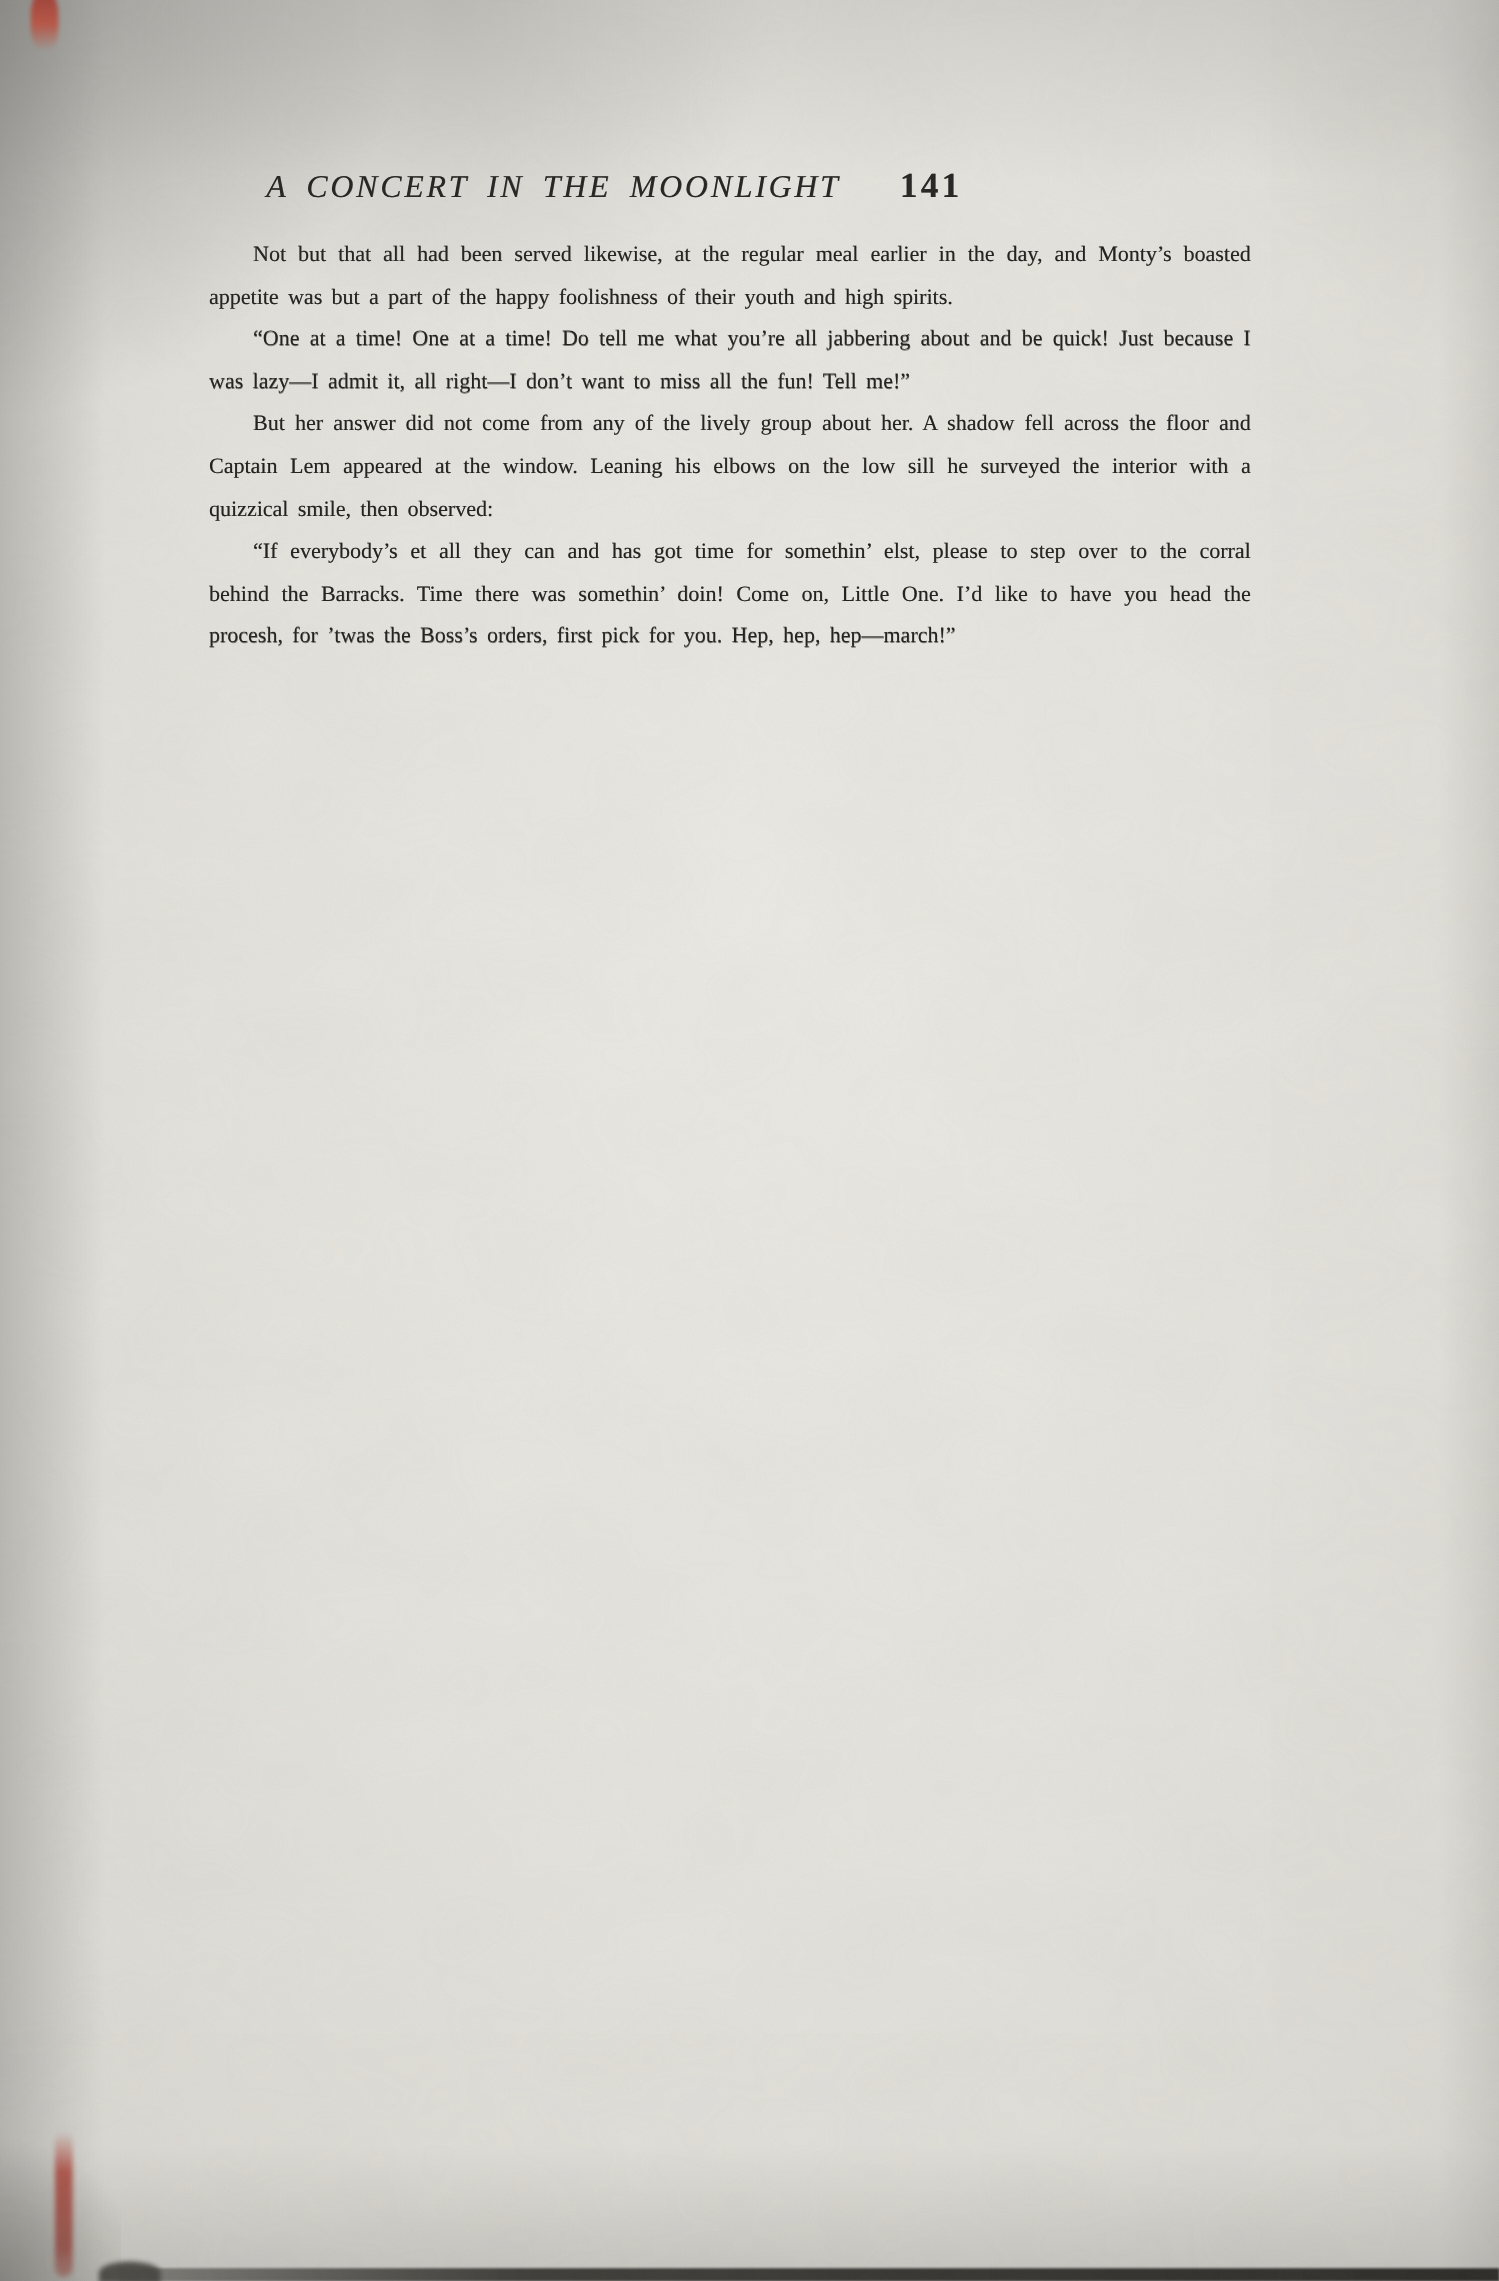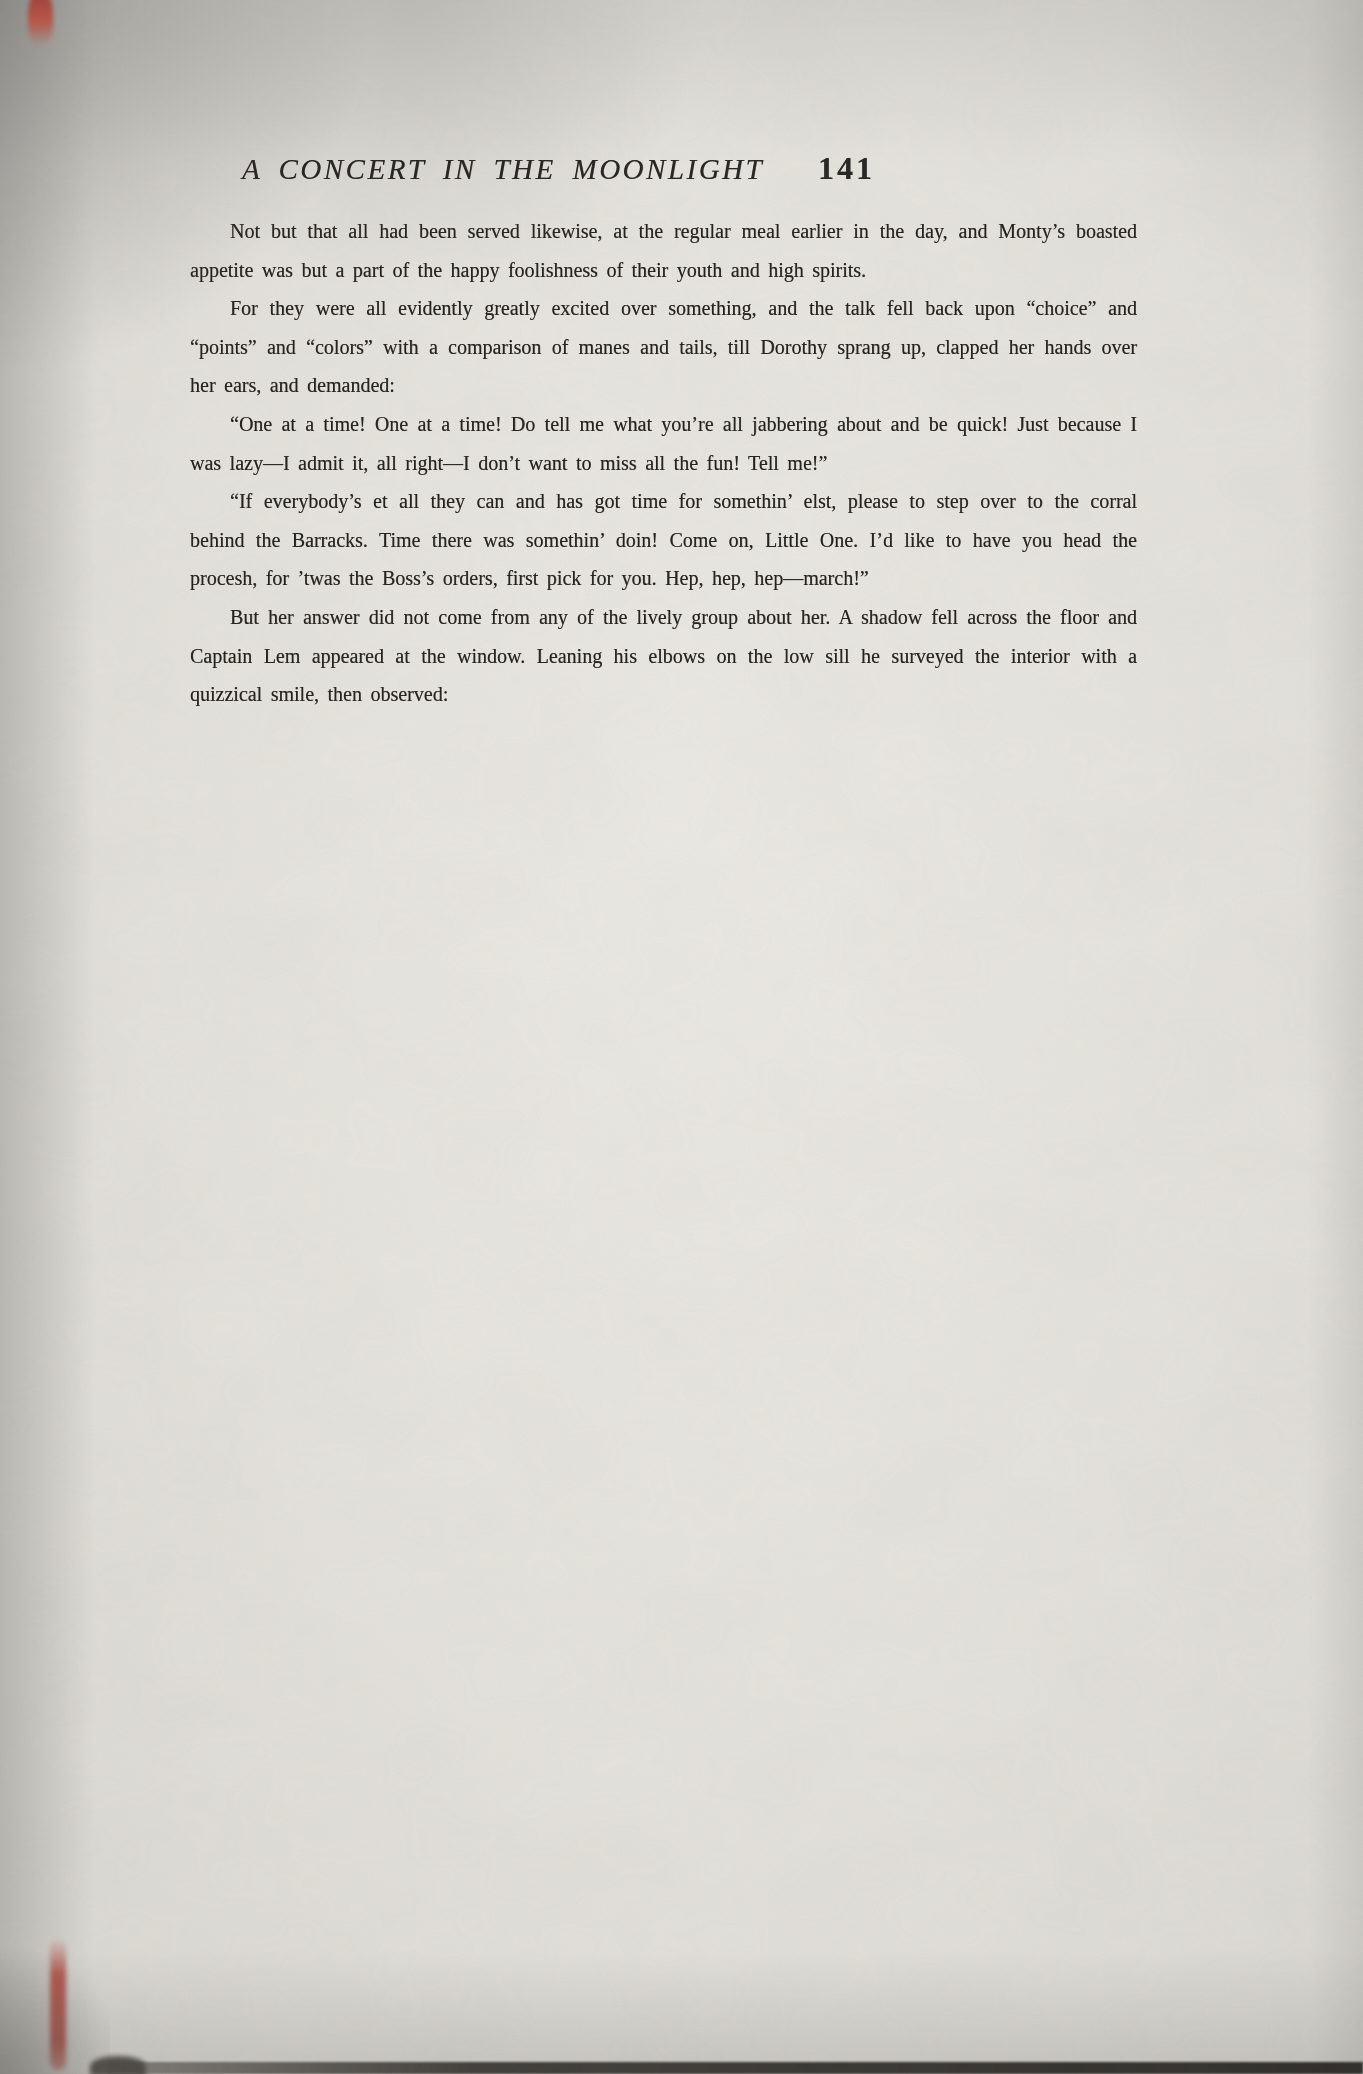--- a/index.html
+++ b/index.html
@@ -100,24 +100,23 @@
 
 <div class="page">
 
   <div class="running-head">
     <span class="title">A CONCERT IN THE MOONLIGHT</span>
     <span class="folio">141</span>
   </div>
 
   <div class="page-text">
     <p>Not but that all had been served likewise, at the regular meal earlier in the day, and Monty’s boasted appetite was but a part of the happy foolishness of their youth and high spirits.</p>
-    <p>For they were all evidently greatly excited over something, and the talk fell back upon “choice” and “points” and “colors” with a comparison of manes and tails, till Dorothy sprang up, clapped her hands over her ears, and demanded:</p>
     <p>“One at a time!  One at a time!  Do tell me what you’re all jabbering about and be quick!  Just because I was lazy—I admit it, all right—I don’t want to miss all the fun!  Tell me!”</p>
+    <p>But her answer did not come from any of the lively group about her.  A shadow fell across the floor and Captain Lem appeared at the window.  Leaning his elbows on the low sill he surveyed the interior with a quizzical smile, then observed:</p>
     <p>“If everybody’s et all they can and has got time for somethin’ elst, please to step over to the corral behind the Barracks.  Time there was somethin’ doin!  Come on, Little One.  I’d like to have you head the procesh, for ’twas the Boss’s orders, first pick for you.  Hep, hep, hep—march!”</p>
-    <p>But her answer did not come from any of the lively group about her.  A shadow fell across the floor and Captain Lem appeared at the window.  Leaning his elbows on the low sill he surveyed the interior with a quizzical smile, then observed:</p>
   </div>
 
   <div class="artifact red-top"></div>
   <div class="artifact red-bottom"></div>
   <div class="artifact corner-smudge"></div>
   <div class="artifact bottom-blob"></div>
   <div class="artifact bottom-bar"></div>
 
   <svg class="noise" width="1363" height="2074" xmlns="http://www.w3.org/2000/svg">
     <filter id="grain">

